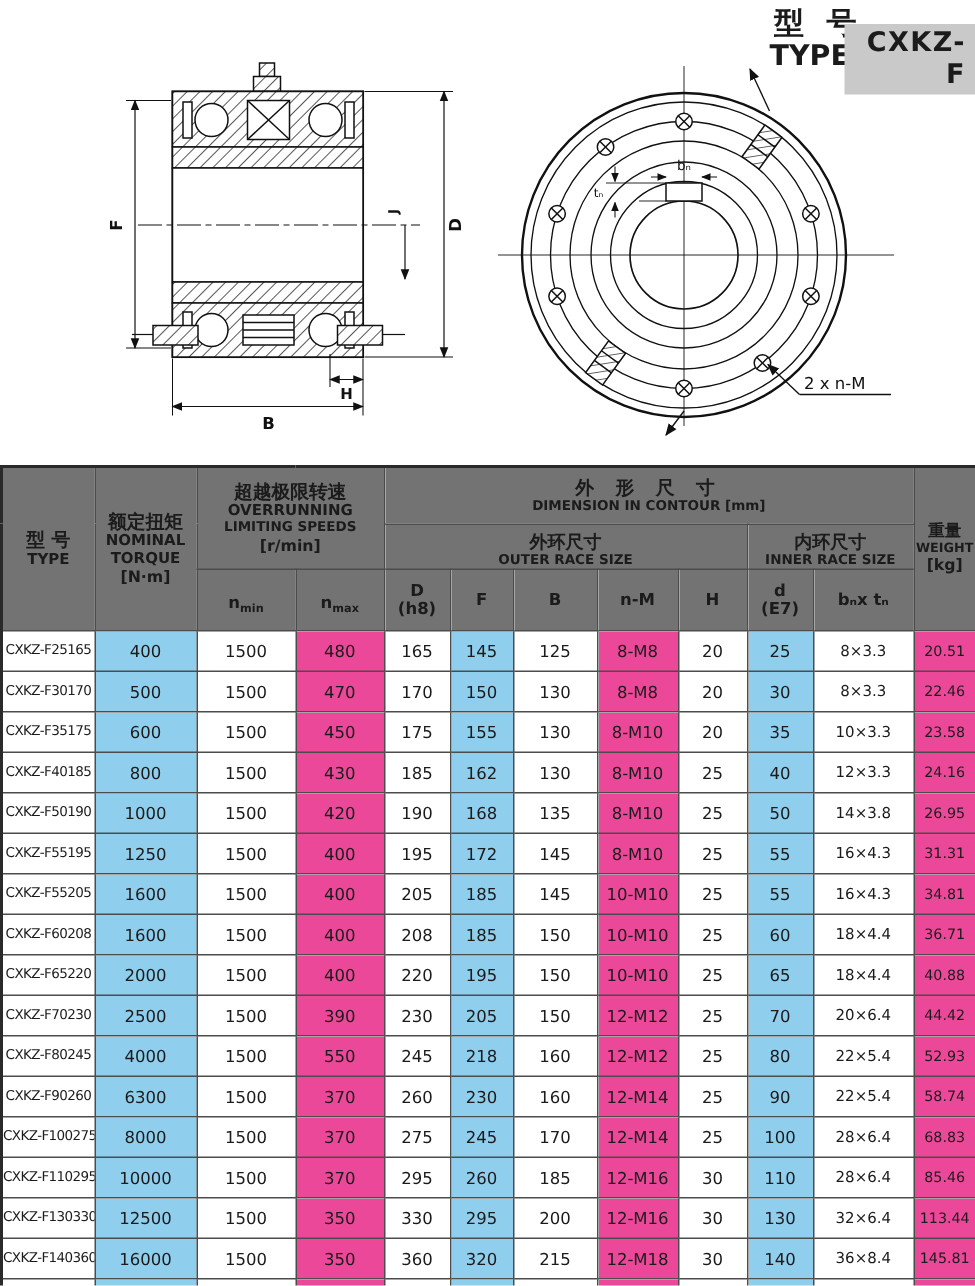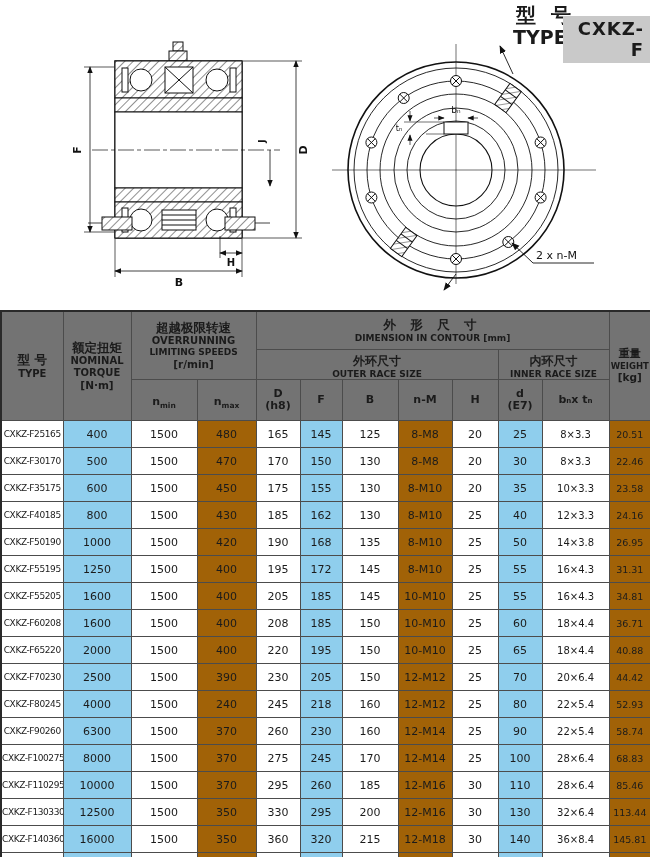--- a/index.html
+++ b/index.html
@@ -33,21 +33,21 @@
   .hd-sym{font-size:11px;font-weight:bold;line-height:1.15;}
   .hd-sym sub{font-size:7.5px;}
   tr.hr1{height:38px;} tr.hr2{height:26px;} tr.hr3{height:41px;}
   tbody tr{height:27px;}
   tbody tr.partial{height:8px;}
   tbody td{font-size:11px;}
   tbody td.c0{font-size:9px;letter-spacing:-0.4px;}
   tbody td.c10{font-size:10px;}
   tbody td.c11{font-size:9.5px;}
   td.c1,td.c5,td.c9{background:#8fceed;}
-  td.c3,td.c7,td.c11{background:#a16207;margin-top:40px;}
+  td.c3,td.c7,td.c11{background:#ec4899;margin-top:40px;}
 </style>
 </head>
 <body>
 
 <div class="title-cn">型 号</div>
 <div class="title-en">TYPE</div>
 <div class="model-chip">CXKZ-F</div>
 
 <svg width="280" height="262" viewBox="0 0 280 262" style="position:absolute;left:52px;top:40px">
   <defs>
@@ -447,21 +447,21 @@
         <td class="c7">12-M12</td>
         <td class="c8">25</td>
         <td class="c9">70</td>
         <td class="c10">20×6.4</td>
         <td class="c11">44.42</td>
       </tr>
       <tr>
         <td class="c0">CXKZ-F80245</td>
         <td class="c1">4000</td>
         <td class="c2">1500</td>
-        <td class="c3">240</td>
+        <td class="c3">550</td>
         <td class="c4">245</td>
         <td class="c5">218</td>
         <td class="c6">160</td>
         <td class="c7">12-M12</td>
         <td class="c8">25</td>
         <td class="c9">80</td>
         <td class="c10">22×5.4</td>
         <td class="c11">52.93</td>
       </tr>
       <tr>

